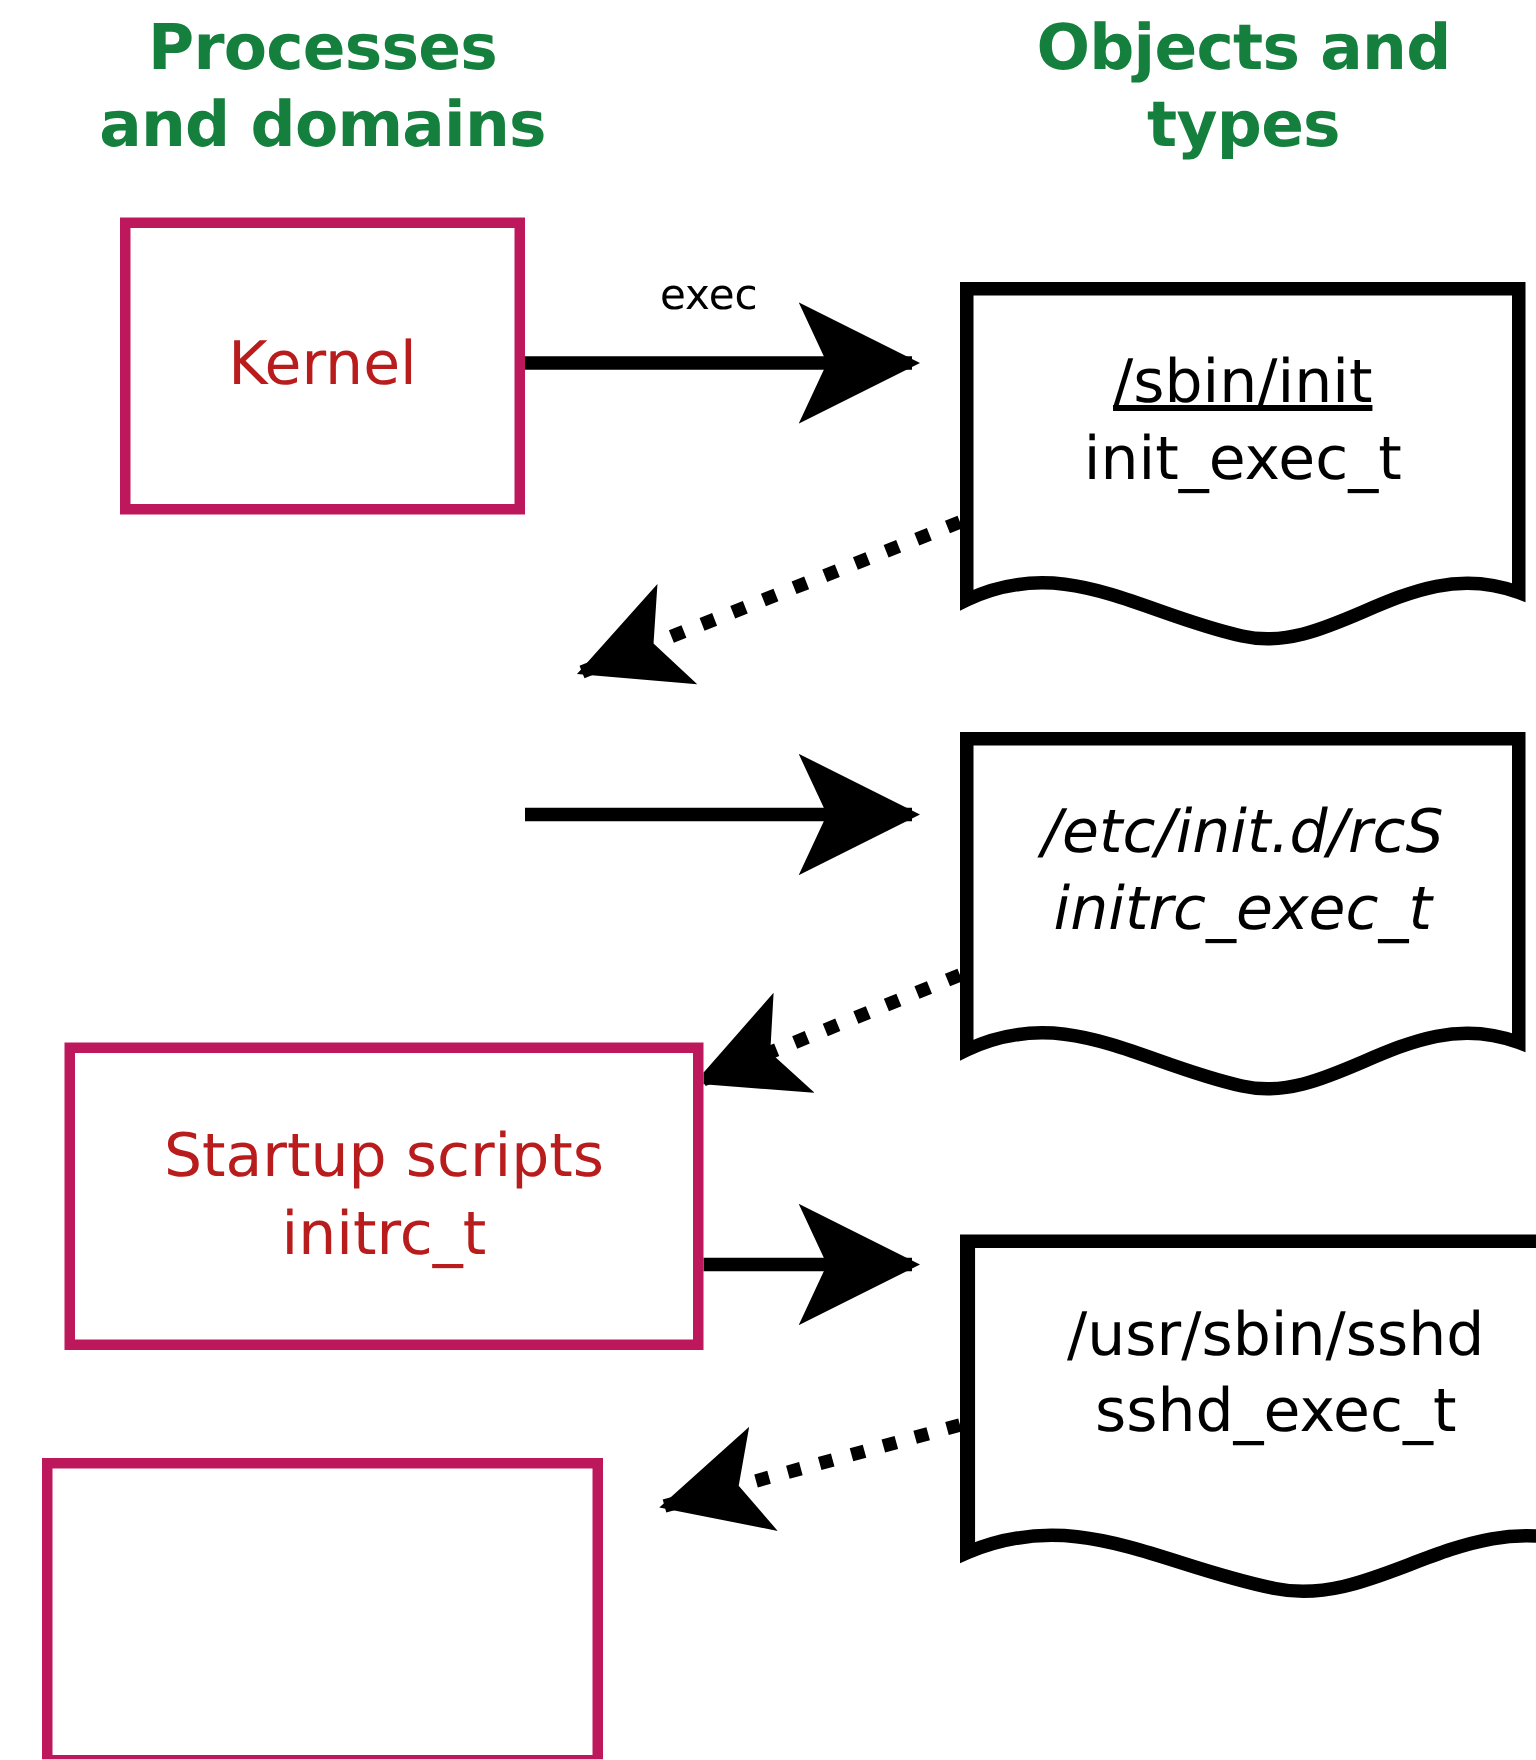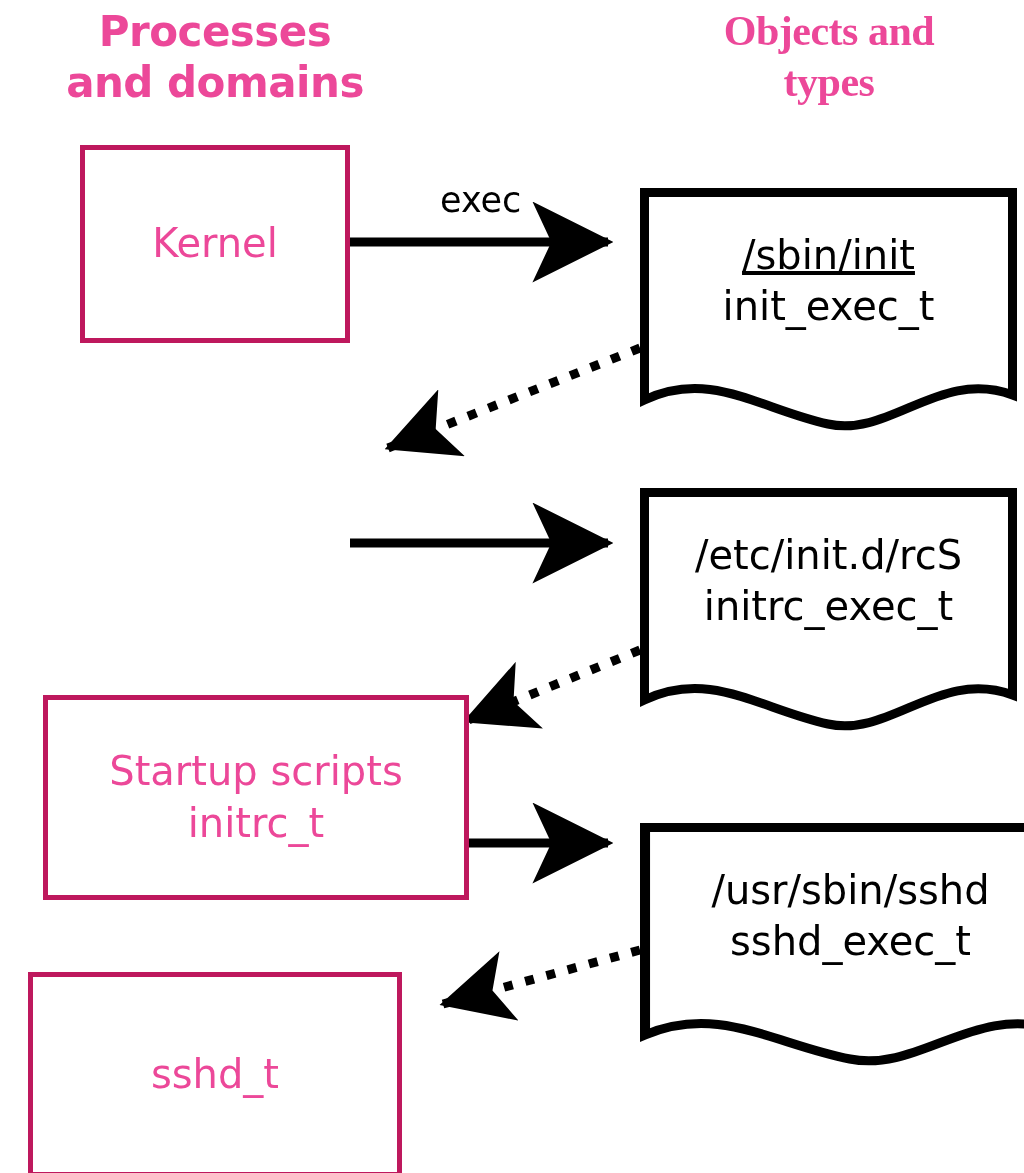--- a/index.html
+++ b/index.html
@@ -14,39 +14,39 @@
     background: #ffffff;
     overflow: hidden;
     font-family: "DejaVu Sans", sans-serif;
   }
   .col-header {
     position: absolute;
     font-family: "DejaVu Sans", sans-serif;
     font-weight: bold;
     font-size: 42px;
     line-height: 1.22;
-    color: #ec4899;
+    color: #15803d;
     text-align: center;
     white-space: pre-line;
     letter-spacing: -0.5px;
   }
   #hdr-processes { left: 40px;  top: 6px;  width: 350px; }
-  #hdr-objects   { left: 640px; top: 6px;  width: 378px; font-family: Liberation Serif, serif; }
+  #hdr-objects   { left: 640px; top: 6px;  width: 378px; }
 
   
   .proc-box {
     position: absolute;
     box-sizing: border-box;
-    border: 5px solid #be185d;
+    border: 7px solid #be185d;
     background: #ffffff;
     display: flex;
     flex-direction: column;
     align-items: center;
     justify-content: center;
-    color: #ec4899;
+    color: #b91c1c;
   }
   .proc-box .l1, .proc-box .l2 {
     font-family: "DejaVu Sans", sans-serif;
     font-size: 40px;
     line-height: 1.28;
     white-space: nowrap;
   }
 
   
   .doc-shape {
@@ -79,21 +79,21 @@
     top: 0;
     width: 1024px;
     height: 1173px;
     overflow: visible;
     pointer-events: none;
   }
   .edge-label {
     position: absolute;
     color: #000000;
     font-family: "DejaVu Sans", sans-serif;
-    font-size: 35px;
+    font-size: 28px;
     line-height: 1;
     white-space: nowrap;
     text-align: right;
   }
 </style>
 </head>
 <body>
 
 <div id="canvas">
 
@@ -143,34 +143,33 @@
     <div class="l1">Kernel</div>
   </div>
 
 
   <div class="proc-box" style="left:2px;   top:695px;  width:426px; height:205px;margin-left:41px;">
     <div class="l1">Startup scripts</div>
     <div class="l2">initrc_t</div>
   </div>
 
   <div class="proc-box" style="left:28px;  top:972px;  width:374px; height:205px;">
-    <div class="l2">sshd_t</div>
   </div>
 
   <div class="doc-shape" style="left:640px; top:188px; width:377px; height:240px;">
     <svg viewBox="0 0 377 240" preserveAspectRatio="none">
       <path d="M 4.5,4.5 L 372.5,4.5 L 372.5,207
                C 300,180 250,250 188,236
                C 120,221 70,181 4.5,212 Z" fill="#ffffff" stroke="#000000" stroke-width="9" stroke-linejoin="miter" stroke-linecap="butt"></path>
     </svg>
     <div class="doc-label" style="top:42px;text-decoration:underline;">/sbin/init</div>
     <div class="doc-label" style="top:93px;">init_exec_t</div>
   </div>
 
-  <div class="doc-shape" style="left:640px; top:488px; width:377px; height:240px;">
+  <div class="doc-shape" style="left:640px; top:488px; width:377px; height:240px;font-style:italic;">
     <svg viewBox="0 0 377 240" preserveAspectRatio="none">
       <path d="M 4.5,4.5 L 372.5,4.5 L 372.5,207
                C 300,180 250,250 188,236
                C 120,221 70,181 4.5,212 Z" fill="#ffffff" stroke="#000000" stroke-width="9" stroke-linejoin="miter" stroke-linecap="butt"></path>
     </svg>
     <div class="doc-label" style="top:42px;">/etc/init.d/rcS</div>
     <div class="doc-label" style="top:93px;">initrc_exec_t</div>
   </div>
 
   <div class="doc-shape" style="left:640px; top:823px; width:377px; height:240px;padding-left:44px;">

